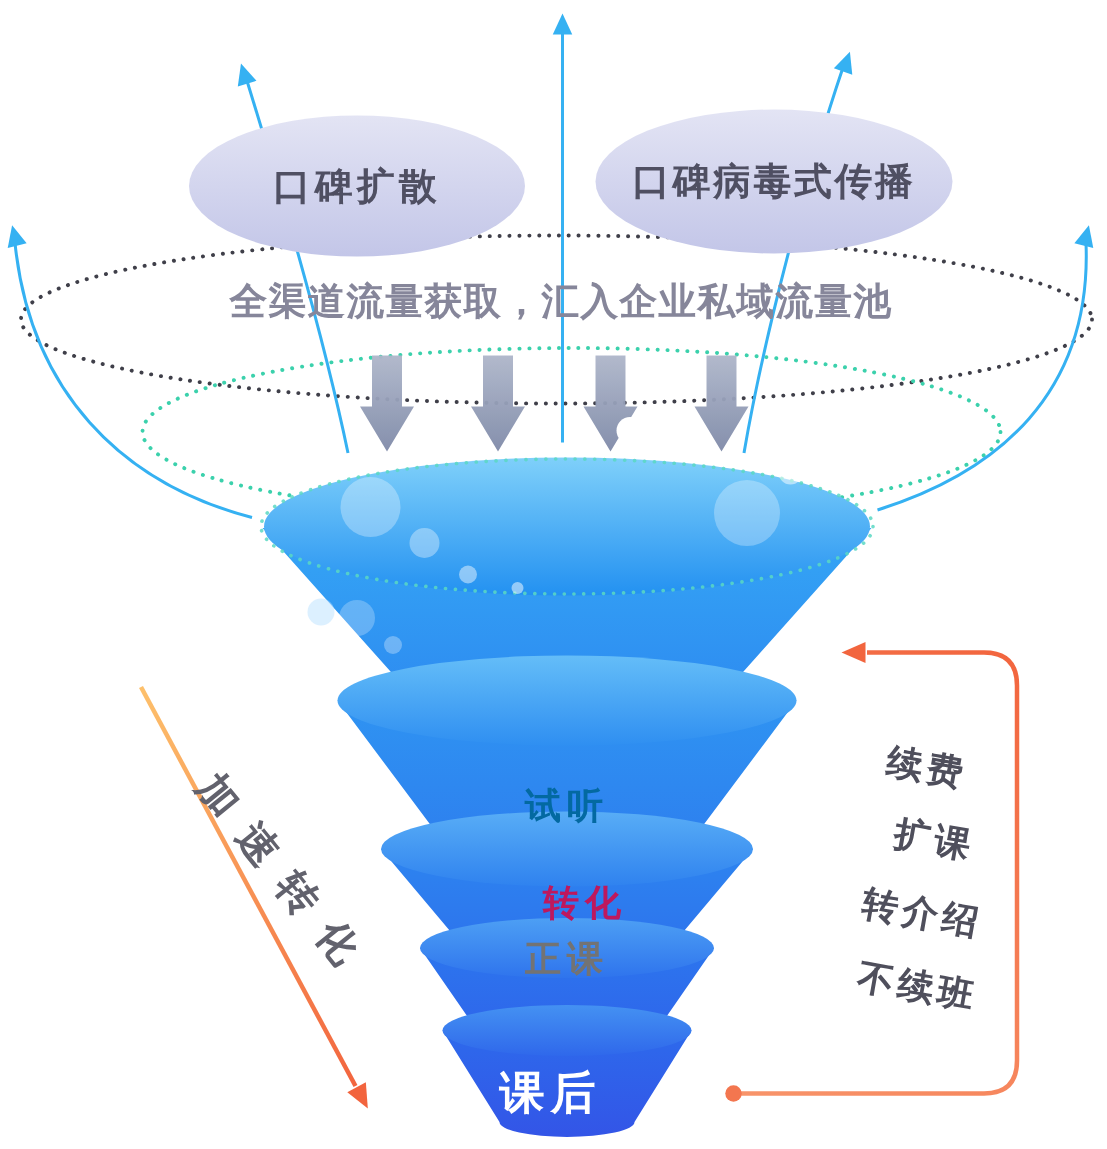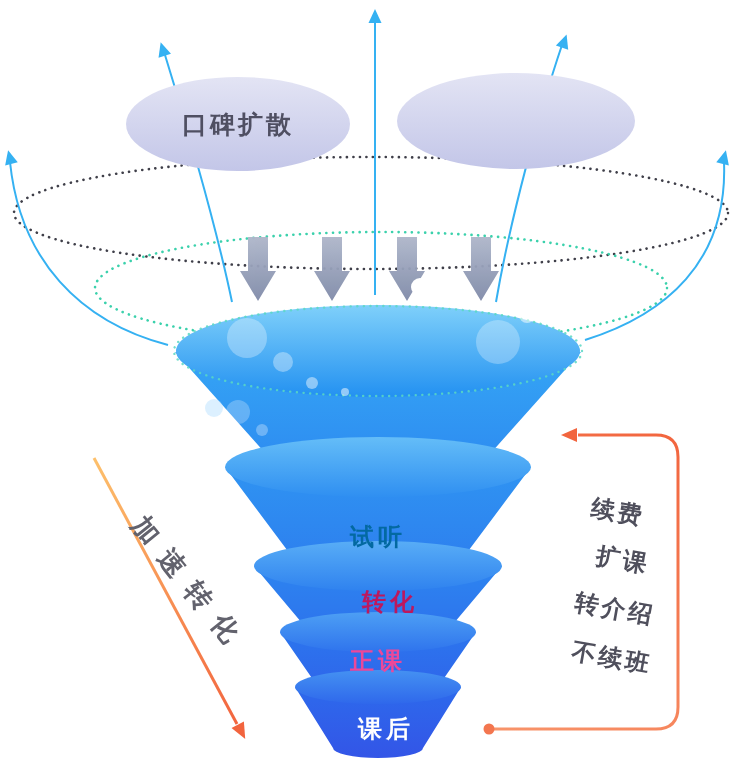--- a/index.html
+++ b/index.html
@@ -13,22 +13,22 @@
     white-space:nowrap;
     font-weight:bold;
     z-index:5;
   }
   .lbl-bubble-left  { left:238px; top:124px; font-size:25px; color:#4f4f62; letter-spacing:3px; }
   .lbl-bubble-right { left:516px; top:121px; font-size:25px; color:#4f4f62; letter-spacing:2px; }
   .lbl-channel      { left:374px; top:201px; font-size:25px; color:#86869a; letter-spacing:1px; }
   .lbl-f0 { left:378px; top:434px; font-size:26px; color:#ffffff; letter-spacing:4px; }
   .lbl-f1 { left:378px; top:537px; font-size:24px; color:#0369a1; letter-spacing:4px; }
   .lbl-f2 { left:390px; top:602px; font-size:24px; color:#be185d; letter-spacing:4px; }
-  .lbl-f3 { left:378px; top:661px; font-size:24px; color:#ec4899; letter-spacing:4px; }
-  .lbl-f4 { left:386px; top:729px; font-size:24px; color:#ffffff; letter-spacing:4px; }
+  .lbl-f3 { left:378px; top:639px; font-size:24px; color:#737373; letter-spacing:4px; }
+  .lbl-f4 { left:367px; top:729px; font-size:30px; color:#ffffff; letter-spacing:4px; }
   .lbl-accel {
     left:190px; top:585px; font-size:27px; color:#62626d; letter-spacing:15px;
     transform:translate(-50%,-50%) rotate(51deg);
   }
   .lbl-r { font-size:24px; color:#4f4f5c; letter-spacing:3px;
            transform:translate(-50%,-50%) rotate(10deg); }
   .lbl-r0 { left:618px; top:512px; }
   .lbl-r1 { left:623px; top:560px; }
   .lbl-r2 { left:615px; top:609px; }
   .lbl-r3 { left:612px; top:658px; }
@@ -159,20 +159,22 @@
 
     <line x1="94" y1="458" x2="237" y2="724" stroke="url(#gOrangeL)" stroke-width="3"></line>
     <path d="M 0,-9 L 7,7 L -7,7 Z" transform="translate(241,731) rotate(152)" fill="#f2643e"></path>
 
     <path d="M 492,729 L 656,729 Q 678,729 678,707 L 678,457 Q 678,435 656,435 L 578,435" fill="none" stroke="url(#gOrangeR)" stroke-width="3"></path>
     <path d="M 0,-9 L 7,7 L -7,7 Z" transform="translate(570,435) rotate(-90)" fill="#f2653e"></path>
     <circle cx="489" cy="729" r="5.5" fill="#f3764f"></circle>
   </svg>
 
   <div class="label lbl-bubble-left">口碑扩散</div>
+  <div class="label lbl-bubble-right">口碑病毒式传播</div>
+  <div class="label lbl-channel">全渠道流量获取，汇入企业私域流量池</div>
 
   <div class="label lbl-f1">试听</div>
   <div class="label lbl-f2">转化</div>
   <div class="label lbl-f3">正课</div>
   <div class="label lbl-f4">课后</div>
 
   <div class="label lbl-accel">加速转化</div>
 
   <div class="label lbl-r lbl-r0">续费</div>
   <div class="label lbl-r lbl-r1">扩课</div>

